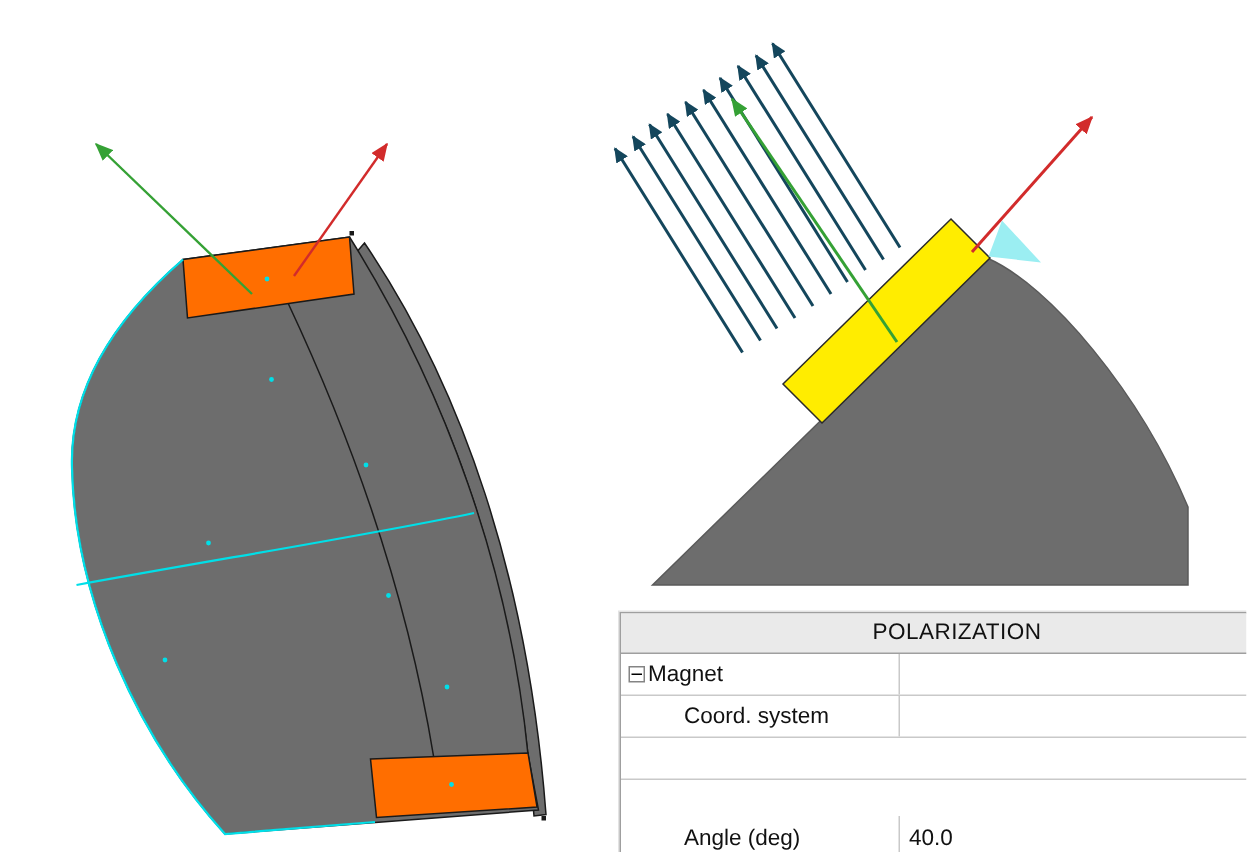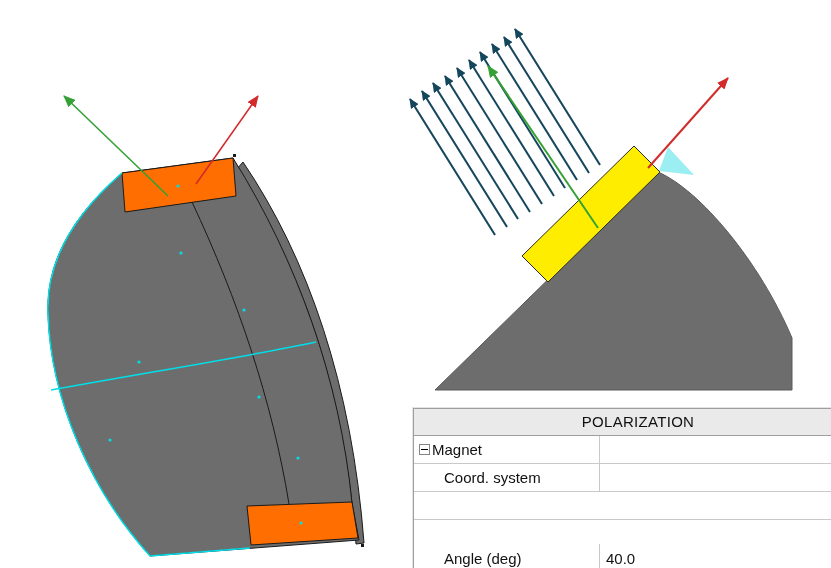--- a/index.html
+++ b/index.html
@@ -13,21 +13,21 @@
     font-size:15px; color:#111111;
     box-shadow:0 0 0 1px #e3e3e3;
   }
   .prop-header {
     background:#eaeaea; text-align:center; padding:4px 0 5px 0;
     border-bottom:1px solid #9f9f9f; font-size:15px; letter-spacing:0.3px;
   }
   .prop-row { display:flex; height:28px; align-items:stretch; border-bottom:1px solid #c9c9c9; background:#ffffff; }
   .prop-row:last-child { border-bottom:none;margin-top:24px; }
   .prop-label { width:186px; border-right:1px solid #c9c9c9; display:flex; align-items:center; }
-  .prop-label.indent { padding-left:30px; }
+  .prop-label.indent { padding-left:42px; }
   .prop-label.group { padding-left:5px; }
   .prop-value { flex:1; display:flex; align-items:center; padding-left:6px; }
   .collapse-box {
     width:11px; height:11px; border:1px solid #848484; background:#ffffff;
     display:inline-flex; align-items:center; justify-content:center; margin-right:2px; flex:0 0 auto;
   }
   .collapse-box i { display:block; width:7px; height:1px; background:#000000; }
 </style>
 </head>
 <body>

